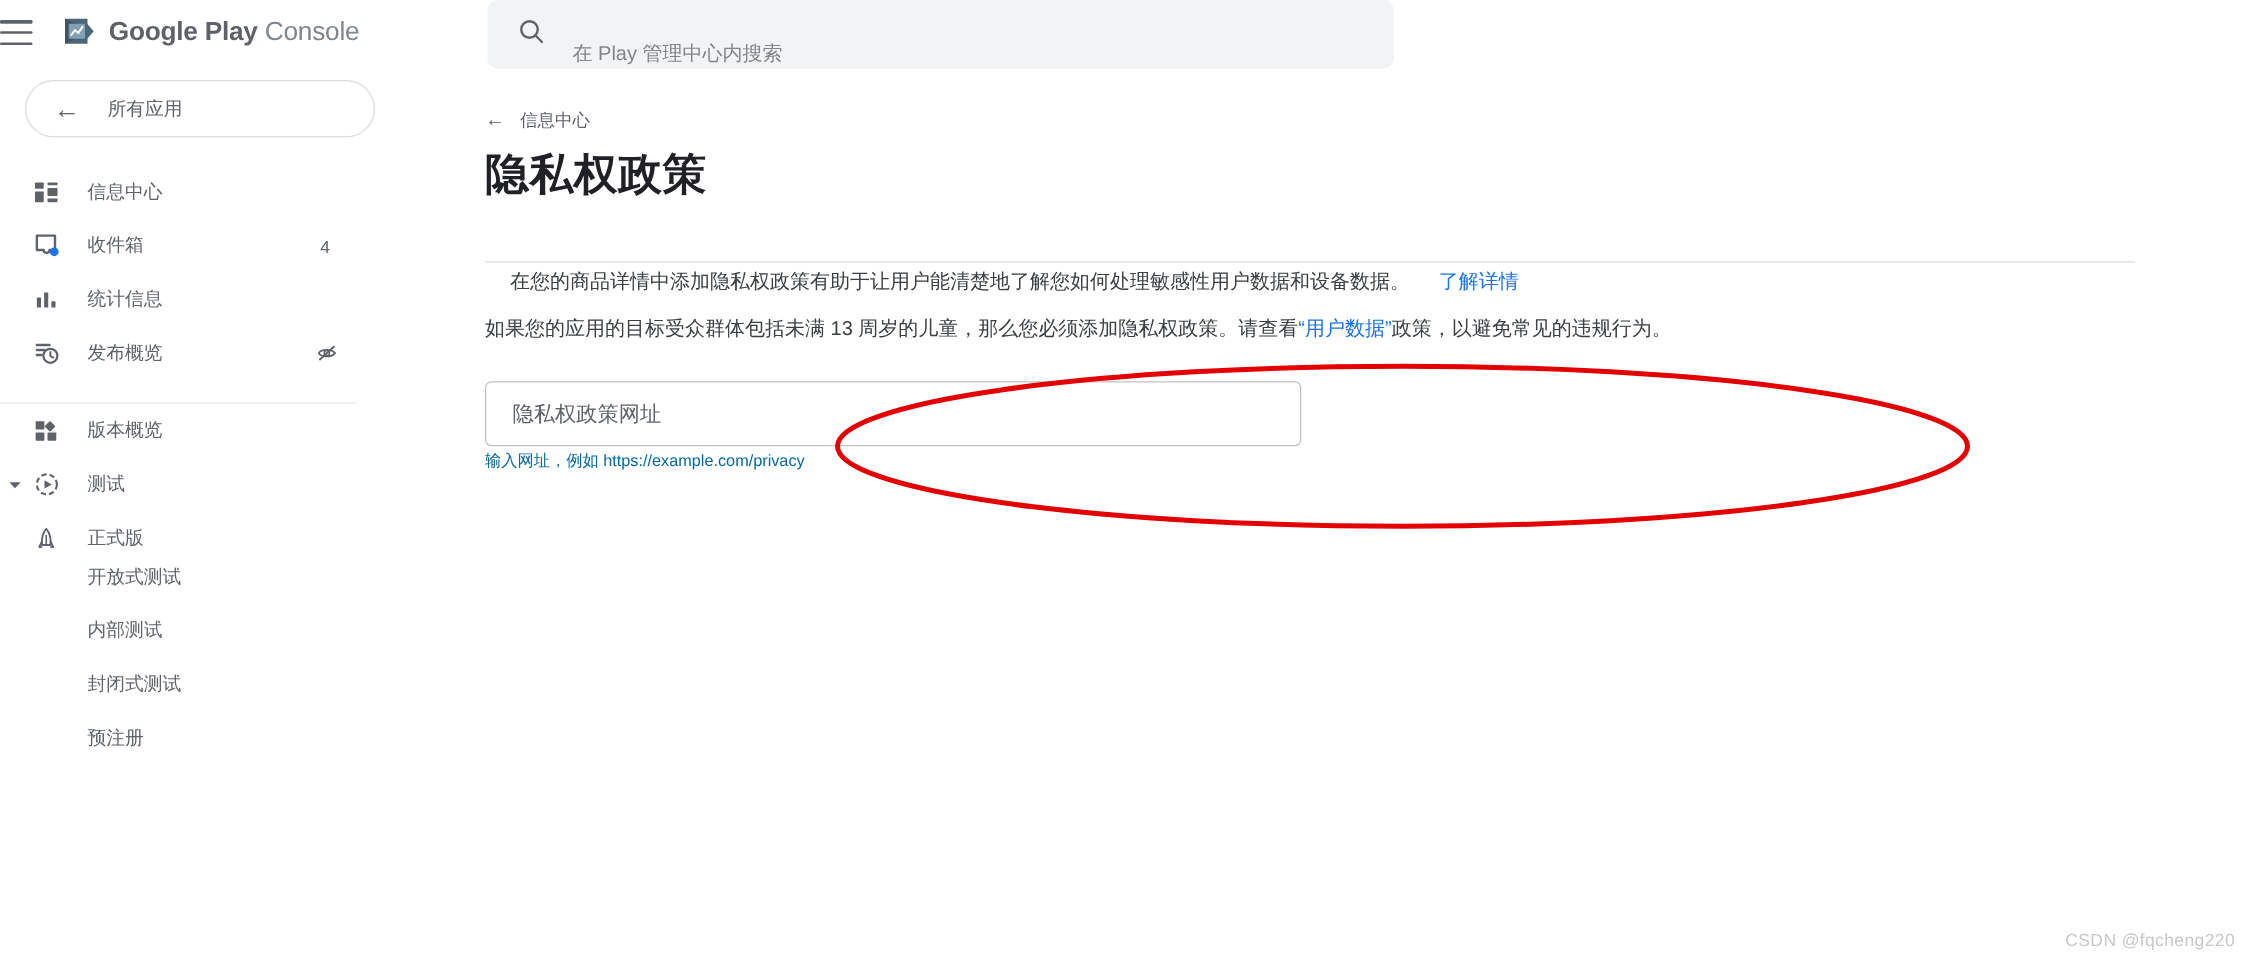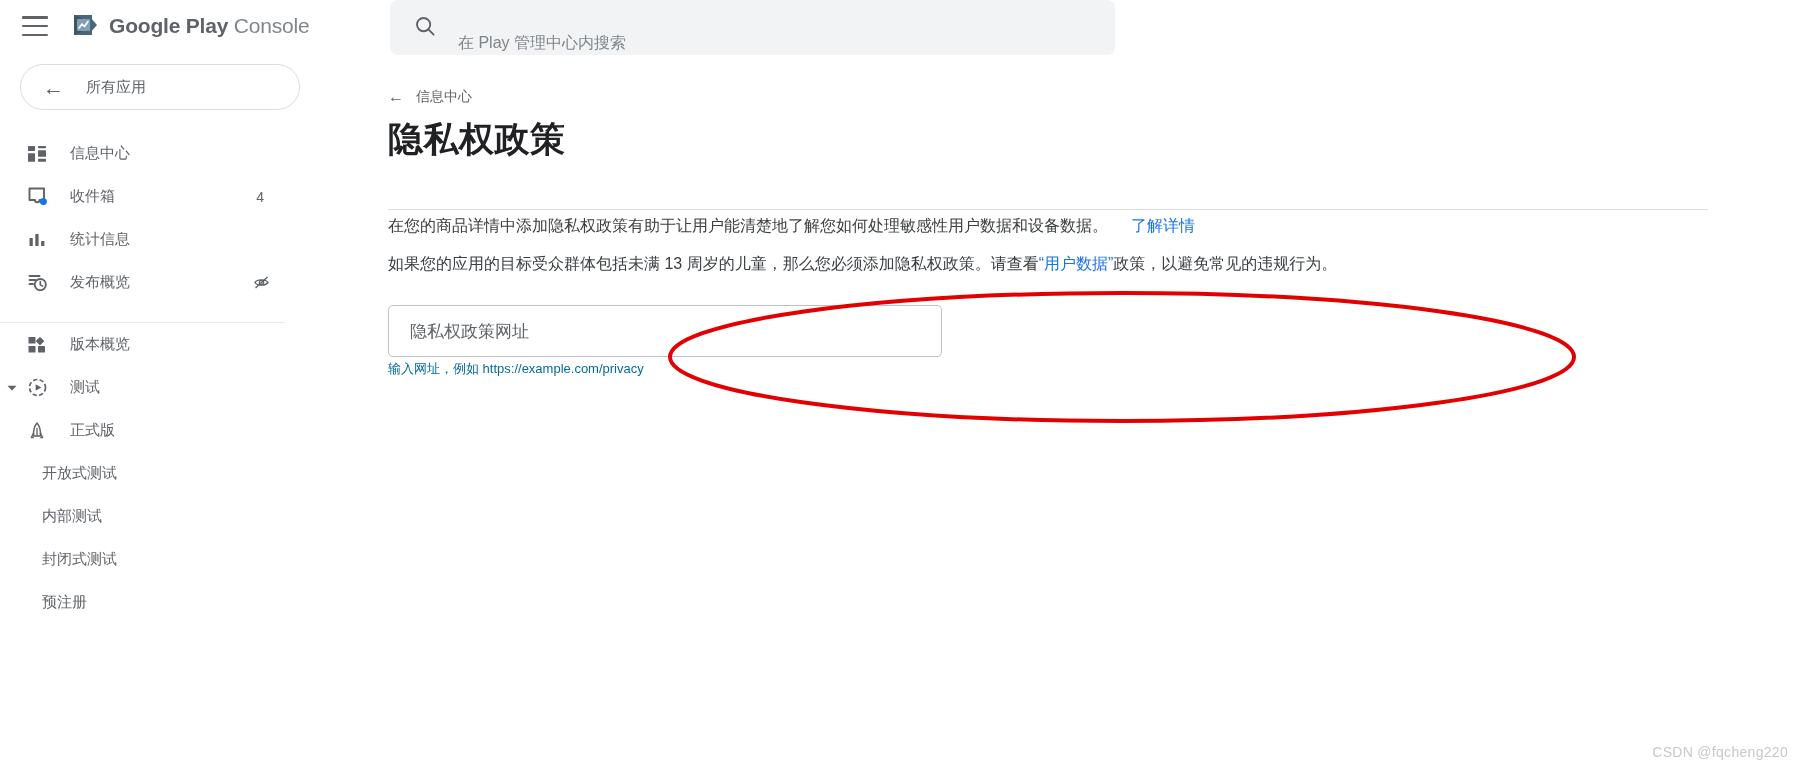--- a/index.html
+++ b/index.html
@@ -19,21 +19,20 @@
   
   .sidebar {
     position: absolute;
     left: 0; top: 0;
     width: 320px; height: 778px;
     background: #ffffff;
   }
   .brandbar {
     display: flex; align-items: center;
     height: 52px;
-    padding-left: 22px;
     gap: 22px;
   }
   .hamburger {
     width: 26px; height: 20px;
     display: flex; flex-direction: column; justify-content: space-between;
     cursor: pointer;
   }
   .hamburger i { display: block; height: 2.5px; background: #5f6368; border-radius: 1px; }
   .logo-wrap { display: flex; align-items: center; gap: 9px; }
   .logo-mark { width: 30px; height: 30px; display: block; }
@@ -89,23 +88,23 @@
     margin: 18px 0 0 0;
     height: 1px; background: #e8eaed;
     width: 285px;
   }
   .nav-section {
     font-size: 14px; color: #3c4043;
     padding: 22px 0 10px 26px;
     font-weight: 500;
   }
   .nav-sub {
-    display: flex; align-items: center;
+    display: flex; align-items: flex-start;
     height: 43px;
-    padding-left: 42px;
+    padding-left: 70px;
     cursor: pointer;
   }
   .nav-sub .txt { font-size: 15px; color: #5f6368; white-space: nowrap; }
   .caret {
     position: absolute; left: 4px; top: 50%;
     transform: translateY(-50%);
     width: 16px; height: 16px;
     display: flex; align-items: center; justify-content: center;
   }
 
@@ -152,29 +151,29 @@
   }
 
   .para {
     position: absolute;
     left: 68px;
     font-size: 16px;
     color: #3c4043;
     line-height: 1.5;
     white-space: nowrap;
   }
-  .para.p1 { top: 214px; }
+  .para.p1 { top: 214px; margin-left: 20px; }
   .para.p2 { top: 252px; }
   .para a { color: #1a73e8; text-decoration: none; cursor: pointer; }
   .para .gap { display: inline-block; width: 14px; }
 
   .field {
     position: absolute;
     left: 68px; top: 305px;
-    width: 554px; height: 52px;
+    width: 653px; height: 52px;
     border: 1px solid #bdc1c6;
     border-radius: 5px;
     background: #fff;
     display: flex; align-items: center;
     padding-left: 21px;
     cursor: text;
   }
   .field .ph { font-size: 17px; color: #5f6368; }
 
   .helper {

